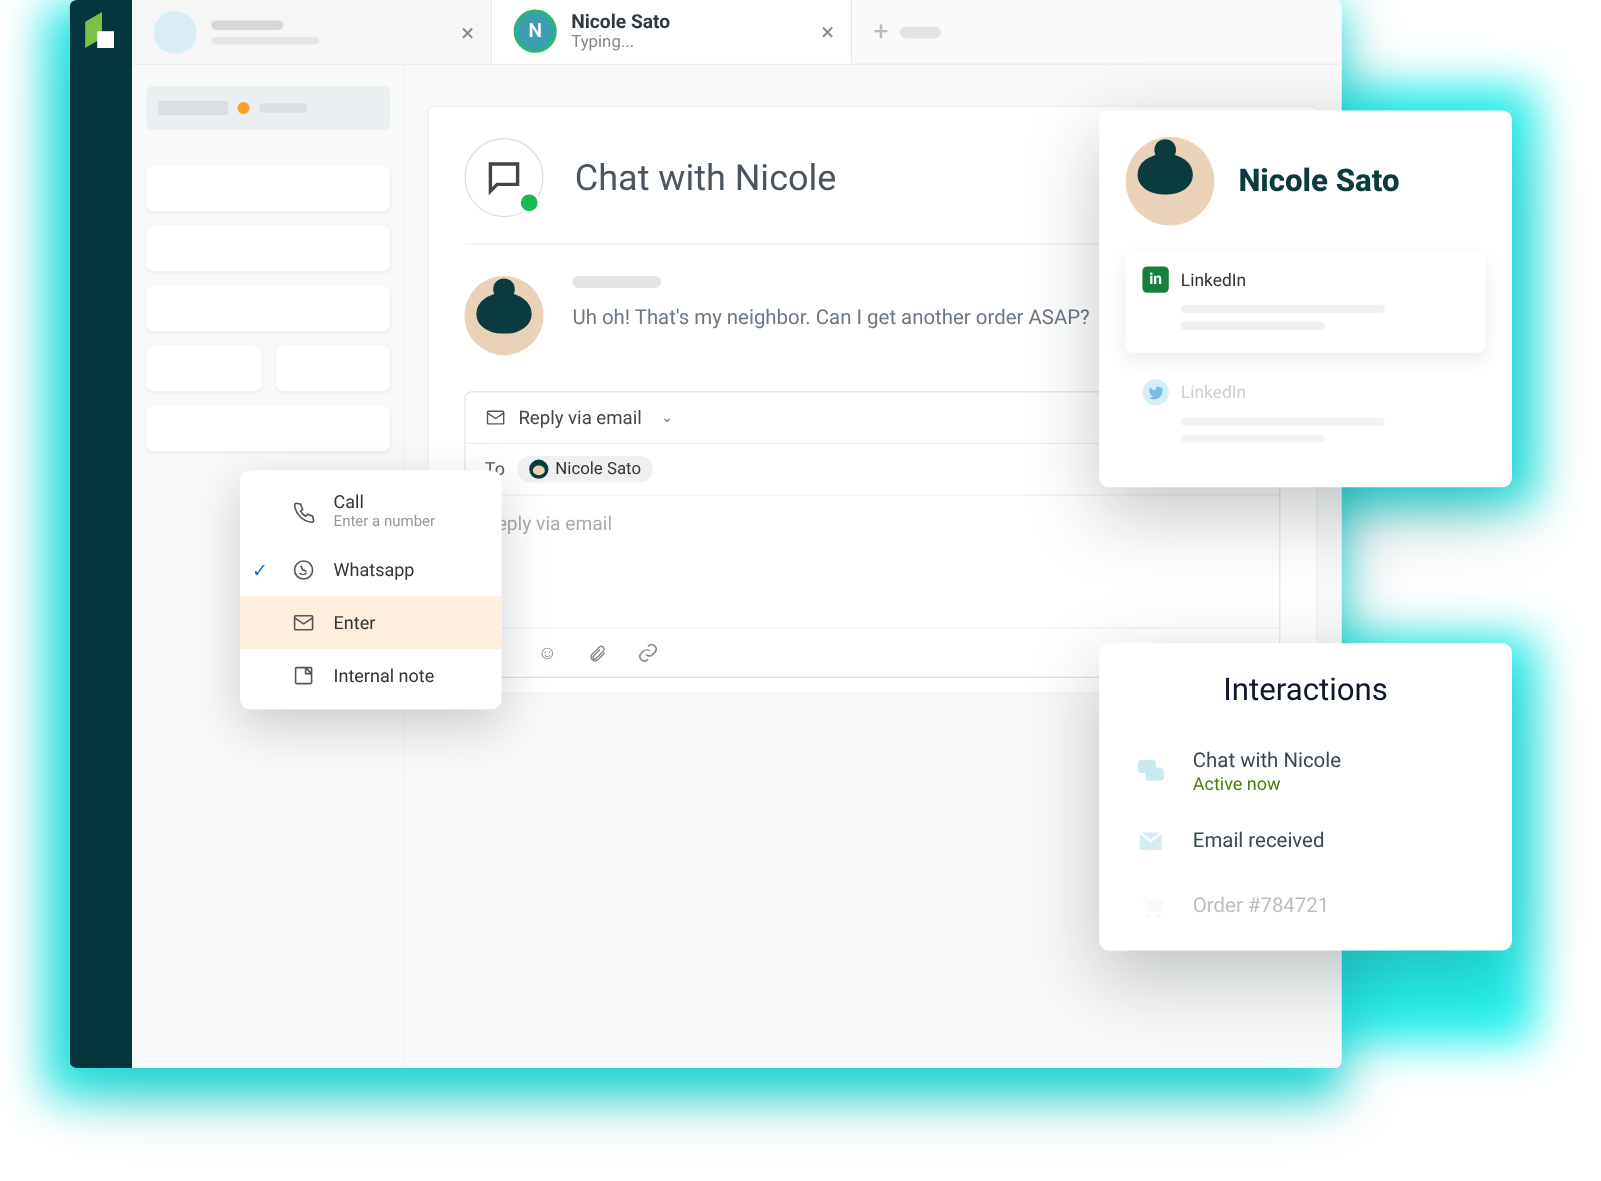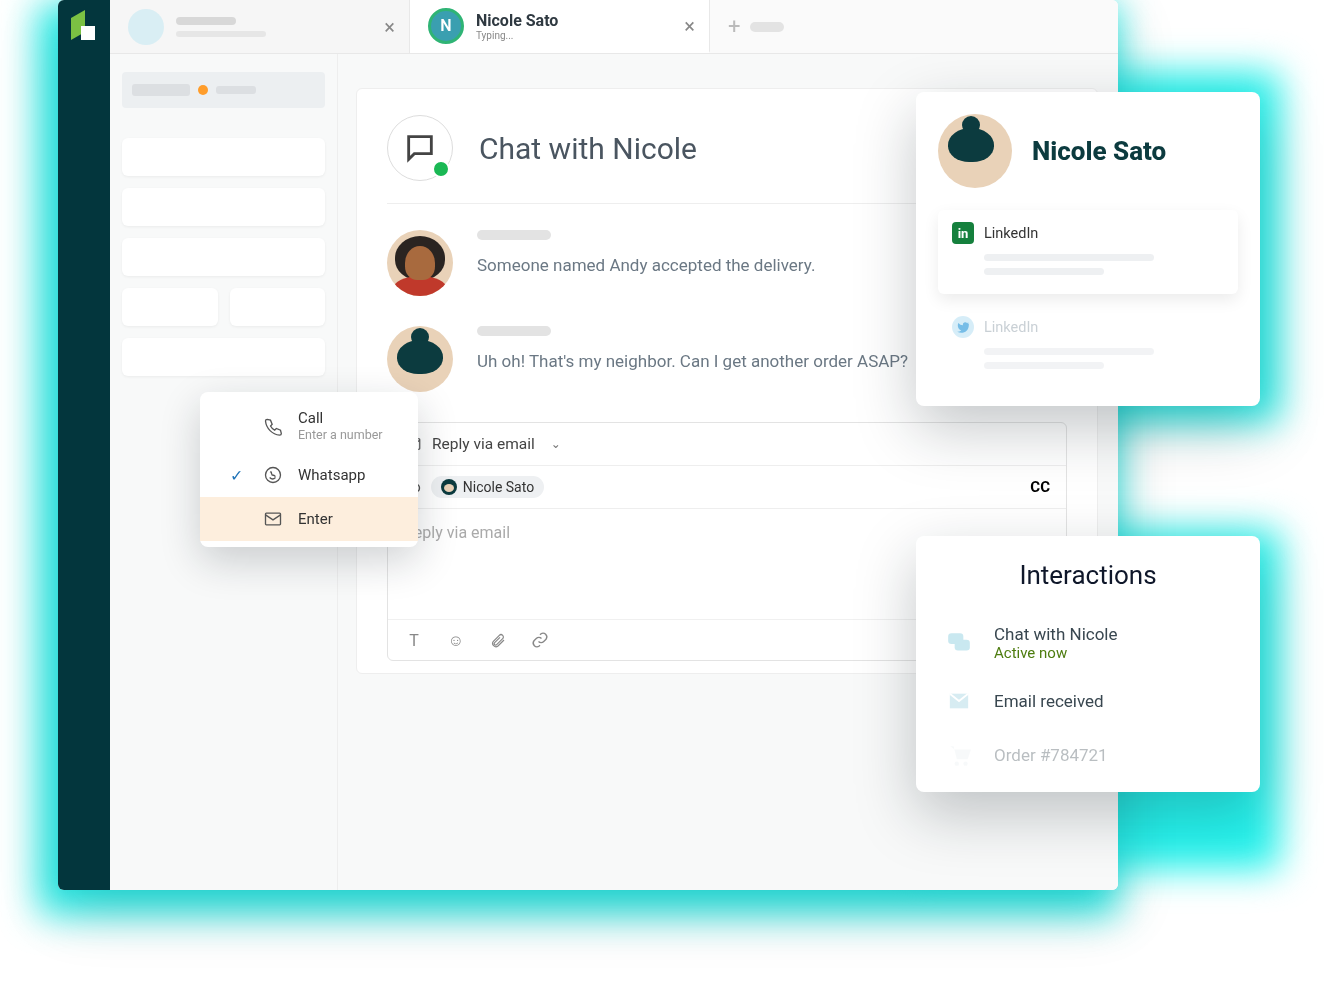--- a/index.html
+++ b/index.html
@@ -65,21 +65,21 @@
   .tab.active { background:#fff; border-bottom:2px solid transparent; }
   .tab-avatar {
     width:36px; height:36px; border-radius:50%;
     display:flex; align-items:center; justify-content:center;
     font-weight:600;
   }
   .tab-avatar.grey { background:#d9eef4; }
   .tab-avatar.ring { border:3px solid #2fb475; background:#3a9fb0; color:#fff; font-size:16px; }
   .tab-text { display:flex; flex-direction:column; }
   .tab-text .name { font-weight:700; color:#2f3941; font-size:16px; }
-  .tab-text .sub  { color:#888; font-size:10px; }
+  .tab-text .sub  { color:#888; font-size:14px; }
   .tab-close { position:absolute; right:14px; top:50%; transform:translateY(-50%); color:#888; font-size:20px; cursor:pointer;}
   .tab-add { display:flex; align-items:center; padding:0 18px; color:#bbb; font-size:22px; gap:10px; cursor:pointer;}
   .tab-add .pill { width:34px; height:10px; background:#e3e3e3; border-radius:6px; }
 
   .grey-line1 { width:60px; height:8px; background:#d8d8d8; border-radius:4px; }
   .grey-line2 { width:90px; height:6px; background:#e6e6e6; border-radius:3px; margin-top:6px;}
 
   .body { flex:1; display:flex; }
   .leftcol {
     width:228px;
@@ -159,21 +159,21 @@
 
   .popup {
     position:absolute;
     left:142px; top:392px;
     width:218px; background:#fff;
     border-radius:8px;
     box-shadow:0 14px 40px rgba(20,30,40,0.2);
     z-index:5;
     padding:6px 0;
   }
-  .p-item { display:flex; align-items:center; gap:14px; padding:11px 30px; font-size:15px; color:#333; cursor:pointer;}
+  .p-item { display:flex; align-items:center; gap:14px; padding:11px 10px; font-size:15px; color:#333; cursor:pointer;}
   .p-item.sel { background:#fdeedd;}
   .p-item .chk { width:18px; color:#1f73b7; font-size:16px;}
   .p-item .ico { width:22px; height:22px; display:flex; align-items:center; justify-content:center;}
   .p-item .ico svg { width:20px; height:20px; stroke:#555; fill:none; stroke-width:1.6;}
   .p-item .col { display:flex; flex-direction:column;}
   .p-item .sub { color:#999; font-size:12.5px;}
 
   .float-card {
     position:absolute;
     background:#fff;
@@ -270,29 +270,20 @@
           <div class="panel-head">
             <div class="chat-ico">
               <svg viewBox="0 0 24 24">
                   <path d="M4 4h16v12H8l-4 4V4z"></path>
                 </svg>
               <div class="dot"></div>
             </div>
             <div class="panel-title">Chat with Nicole</div>
           </div>
 
-          <div class="msg">
-            <div class="avatar av-andy">
-                <div class="shirt"></div>
-              </div>
-            <div class="msg-body">
-              <div class="m-bar"></div>
-              <div class="m-text">Someone named Andy accepted the delivery.</div>
-            </div>
-          </div>
 
           <div class="msg">
             <div class="avatar av-nicole">
                 <div class="face"></div>
               </div>
             <div class="msg-body">
               <div class="m-bar"></div>
               <div class="m-text">Uh oh! That's my neighbor. Can I get another order ASAP?</div>
             </div>
           </div>
@@ -366,20 +357,30 @@
     <div class="p-item sel">
       <span class="chk"></span>
       <span class="ico">
         <svg viewBox="0 0 24 24">
             <rect x="3" y="5" width="18" height="14" rx="1"></rect>
             <path d="M3 7l9 6 9-6"></path>
           </svg>
       </span>
       <span>Enter</span>
     </div>
+    <div class="p-item">
+      <span class="chk"></span>
+      <span class="ico">
+        <svg viewBox="0 0 24 24">
+            <rect x="4" y="4" width="16" height="16" rx="1"></rect>
+            <path d="M14 4l6 6M14 4v6h6"></path>
+          </svg>
+      </span>
+      <span>Internal note</span>
+    </div>
   </div>
 
 </div>
 
 <div class="float-card profile-card">
   <div class="profile-head">
     <div class="avatar av-nicole">
         <div class="face"></div>
       </div>
     <div class="profile-name">Nicole Sato</div>

